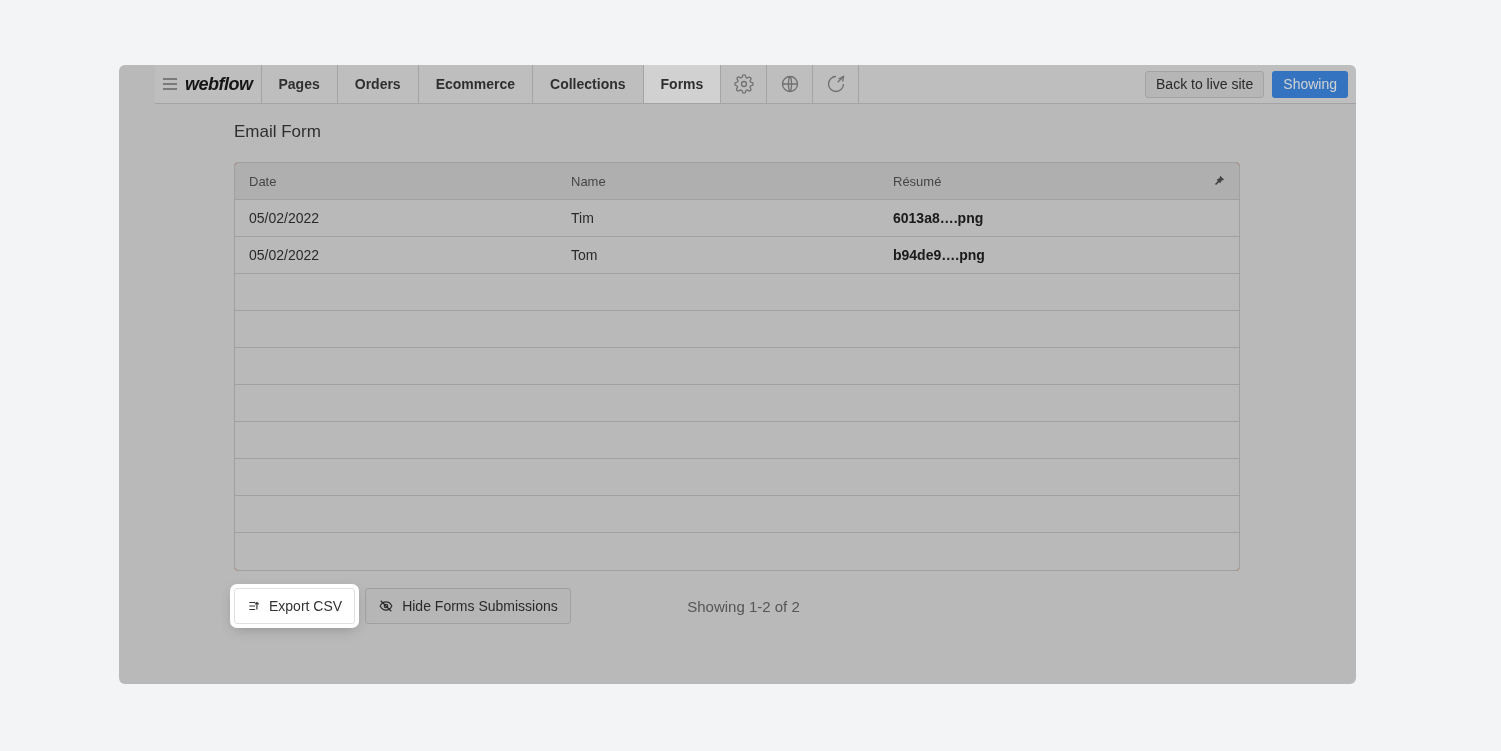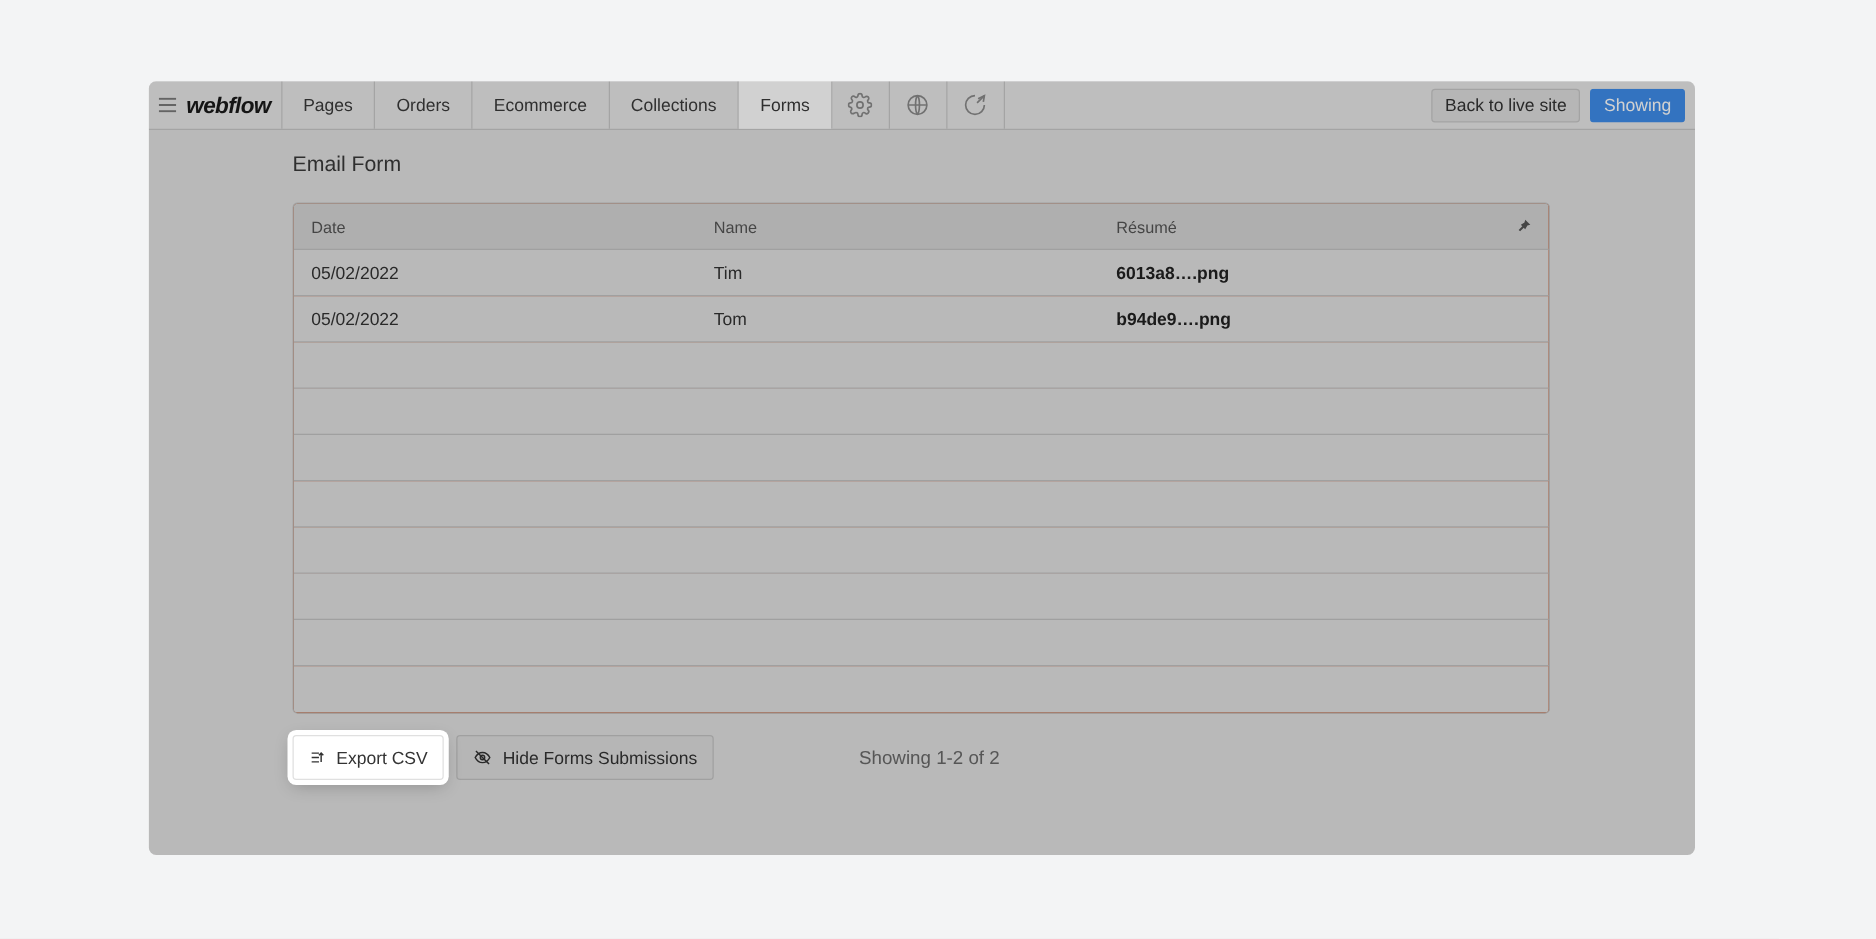--- a/index.html
+++ b/index.html
@@ -22,39 +22,40 @@
     z-index: 5;
   }
   
   .topbar {
     position: relative;
     height: 39px;
     background: #e8e8e8;
     display: flex;
     align-items: stretch;
     border-bottom: 1px solid #c9c9c9;
+    margin-left: 36px;
   }
   .hamburger {
     width: 30px;
     display: flex;
     align-items: center;
     justify-content: center;
     color: #6b6b6b;
   }
   .logo {
     display: flex;
     align-items: center;
     padding: 0 8px 0 0;
     font-weight: 800;
     font-style: italic;
     font-size: 18px;
     letter-spacing: -0.5px;
     color: #1a1a1a;
   }
-  .navgroup { display: flex; }
+  .navgroup { display: flex; font-weight: bold; }
   .navitem {
     display: flex;
     align-items: center;
     padding: 0 17px;
     font-size: 14px;
     color: #3a3a3a;
     border-right: 1px solid #c9c9c9;
     cursor: pointer;
   }
   .navitem:first-child { border-left: 1px solid #c9c9c9; }

